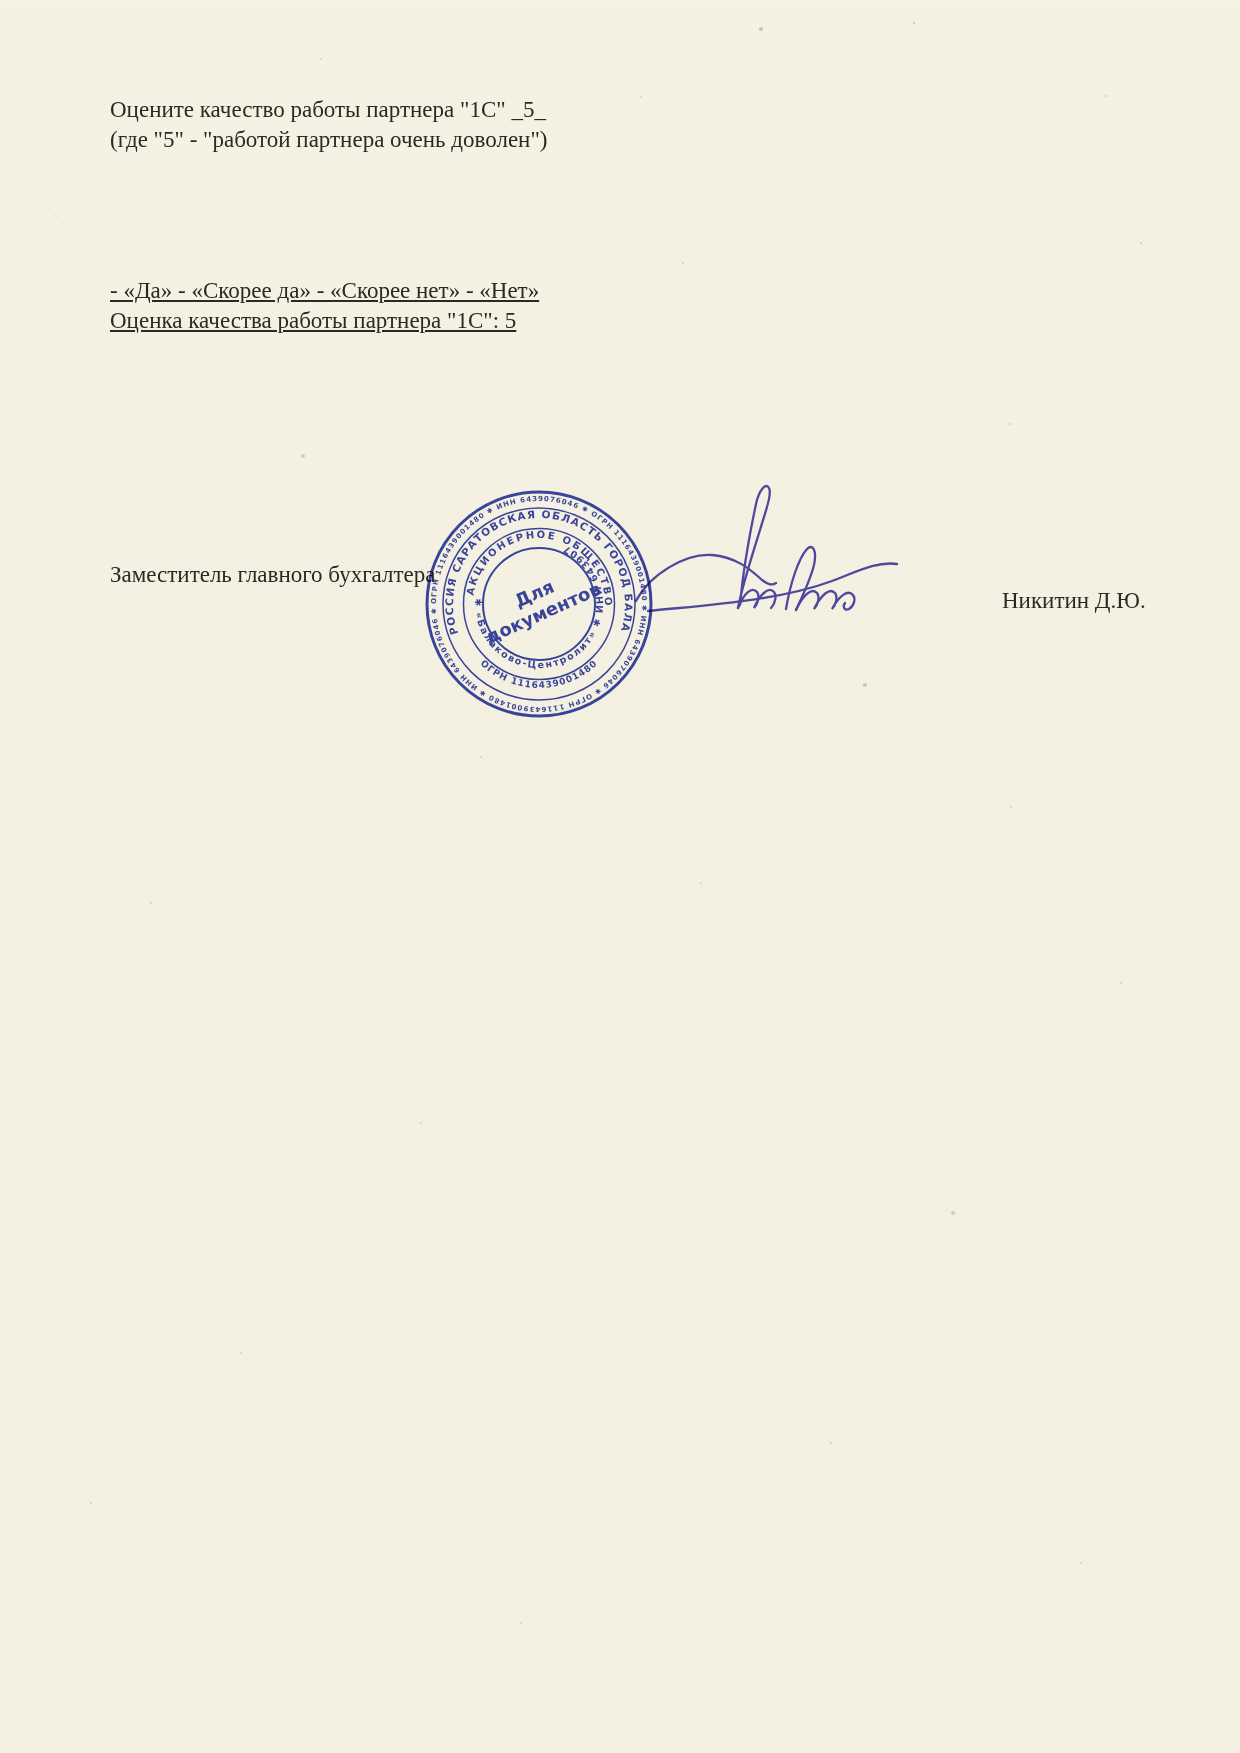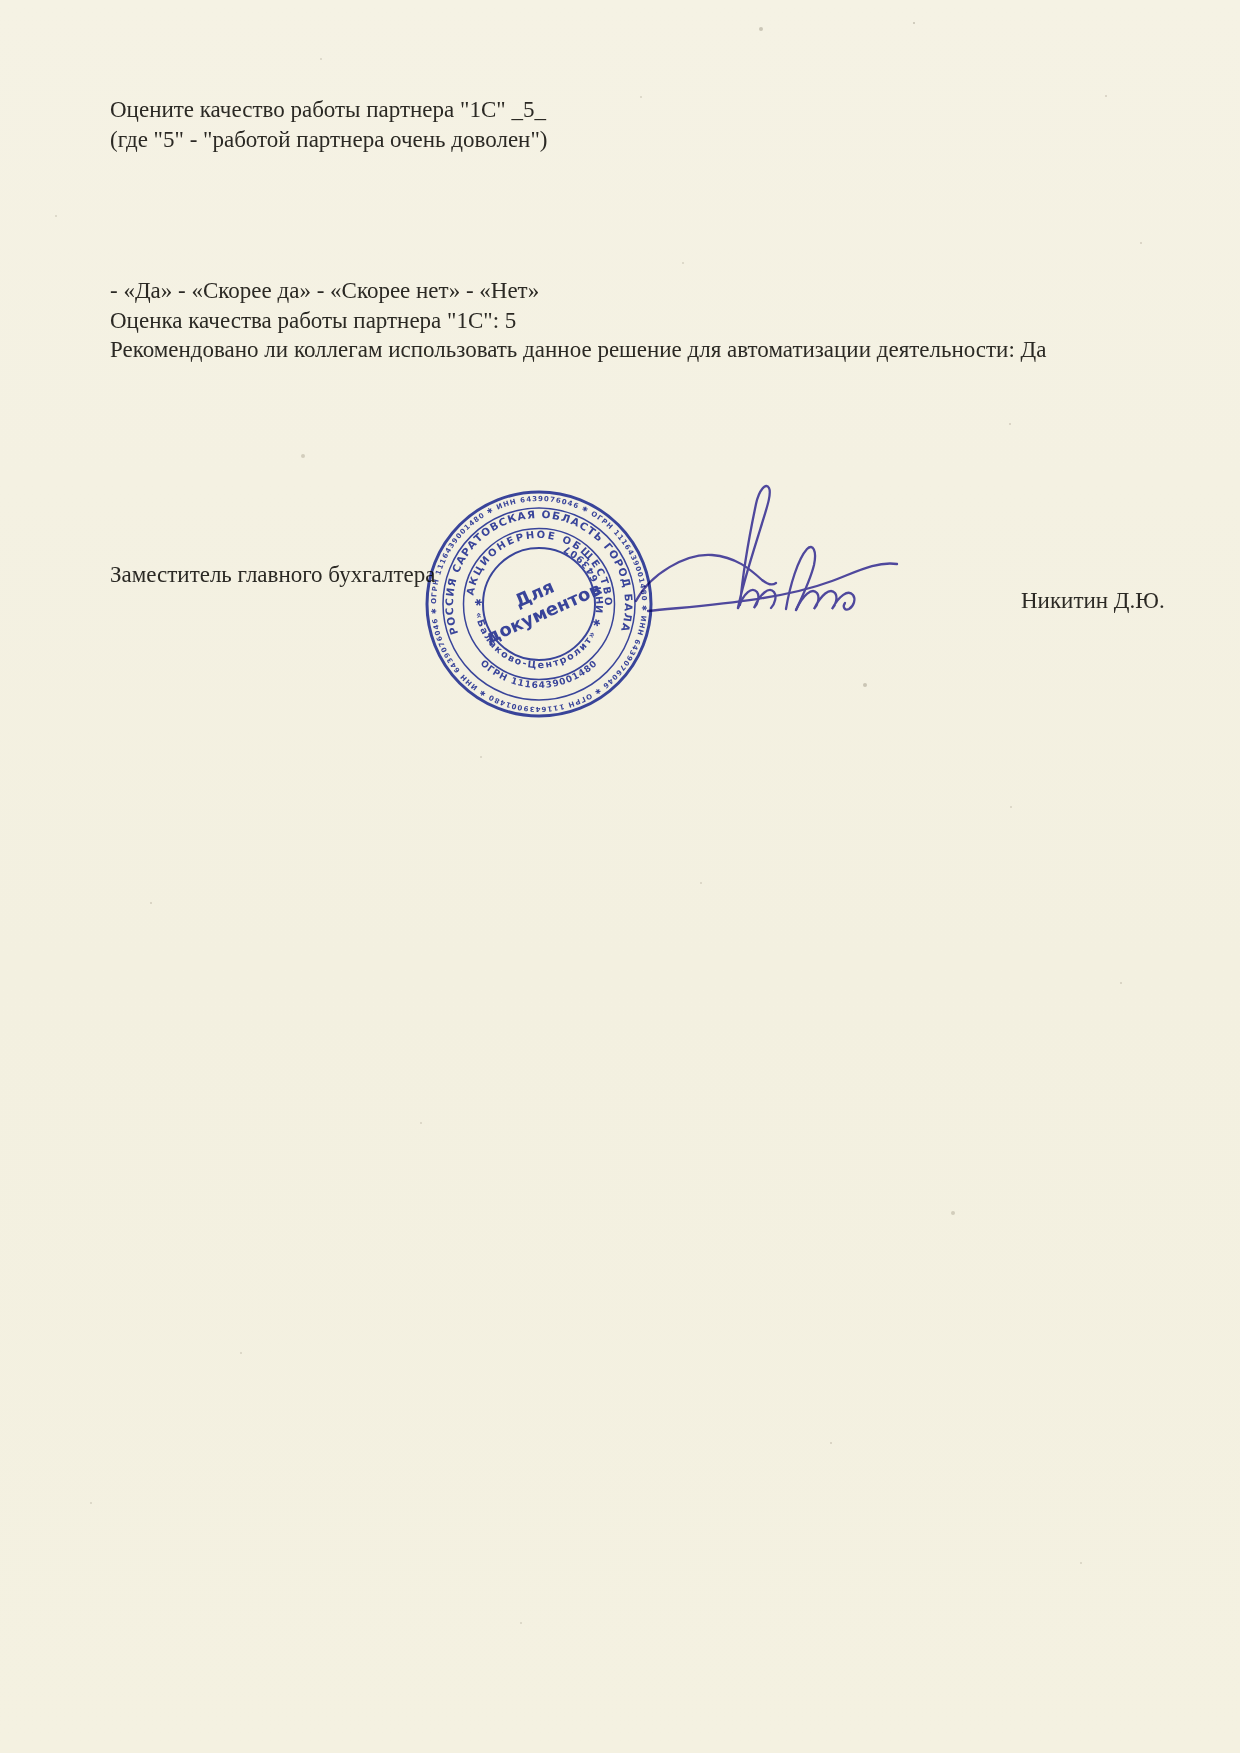--- a/index.html
+++ b/index.html
@@ -42,23 +42,23 @@
       952px 1212px 0 1px rgba(110,100,80,.25),
       240px 1352px 0 0 rgba(110,100,80,.22),
       830px 1442px 0 0 rgba(110,100,80,.25),
       1080px 1562px 0 0 rgba(110,100,80,.22),
       520px 1622px 0 0 rgba(110,100,80,.22),
       90px 1502px 0 0 rgba(110,100,80,.22);
   }
   .block{position:absolute;font-size:23px;line-height:29.5px;white-space:nowrap;}
   .q1{left:110px;top:95px;}
   .q2{left:110px;top:184px;}
-  .answers{left:110px;top:276px;}
+  .answers{left:110px;top:276px;text-decoration:underline;}
   .signatory{left:110px;top:560px;line-height:30px;}
-  .name{position:absolute;left:1002px;top:588px;font-size:23px;white-space:nowrap;margin-left:19px;}
+  .name{position:absolute;left:1002px;top:588px;font-size:23px;white-space:nowrap;}
   .stamp{
     position:absolute;left:419px;top:484px;width:240px;height:240px;
     opacity:.93;mix-blend-mode:multiply;
   }
   .stamp text{fill:var(--stamp);font-family:"DejaVu Sans", sans-serif;font-weight:bold;}
   .signature{
     position:absolute;left:588px;top:468px;width:320px;height:155px;
     opacity:.92;mix-blend-mode:multiply;
   }
 </style>
@@ -72,21 +72,20 @@
     <div>Оцените качество работы партнера "1С" _5_</div>
     <div>(где "5" - "работой партнера очень доволен")</div>
   </div>
 
   <div class="block q2">
   </div>
 
   <div class="block answers">
     <div>- «Да» - «Скорее да» - «Скорее нет» - «Нет»</div>
     <div>Оценка качества работы партнера "1С": 5</div>
-    <div>Рекомендовано ли коллегам использовать данное решение для автоматизации деятельности: Да</div>
   </div>
 
   <div class="block signatory">
     <div>Заместитель главного бухгалтера</div>
   </div>
 
   <div class="name">Никитин Д.Ю.</div>
 
   <svg class="stamp" viewBox="-120 -120 240 240" xmlns="http://www.w3.org/2000/svg">
     <defs>

